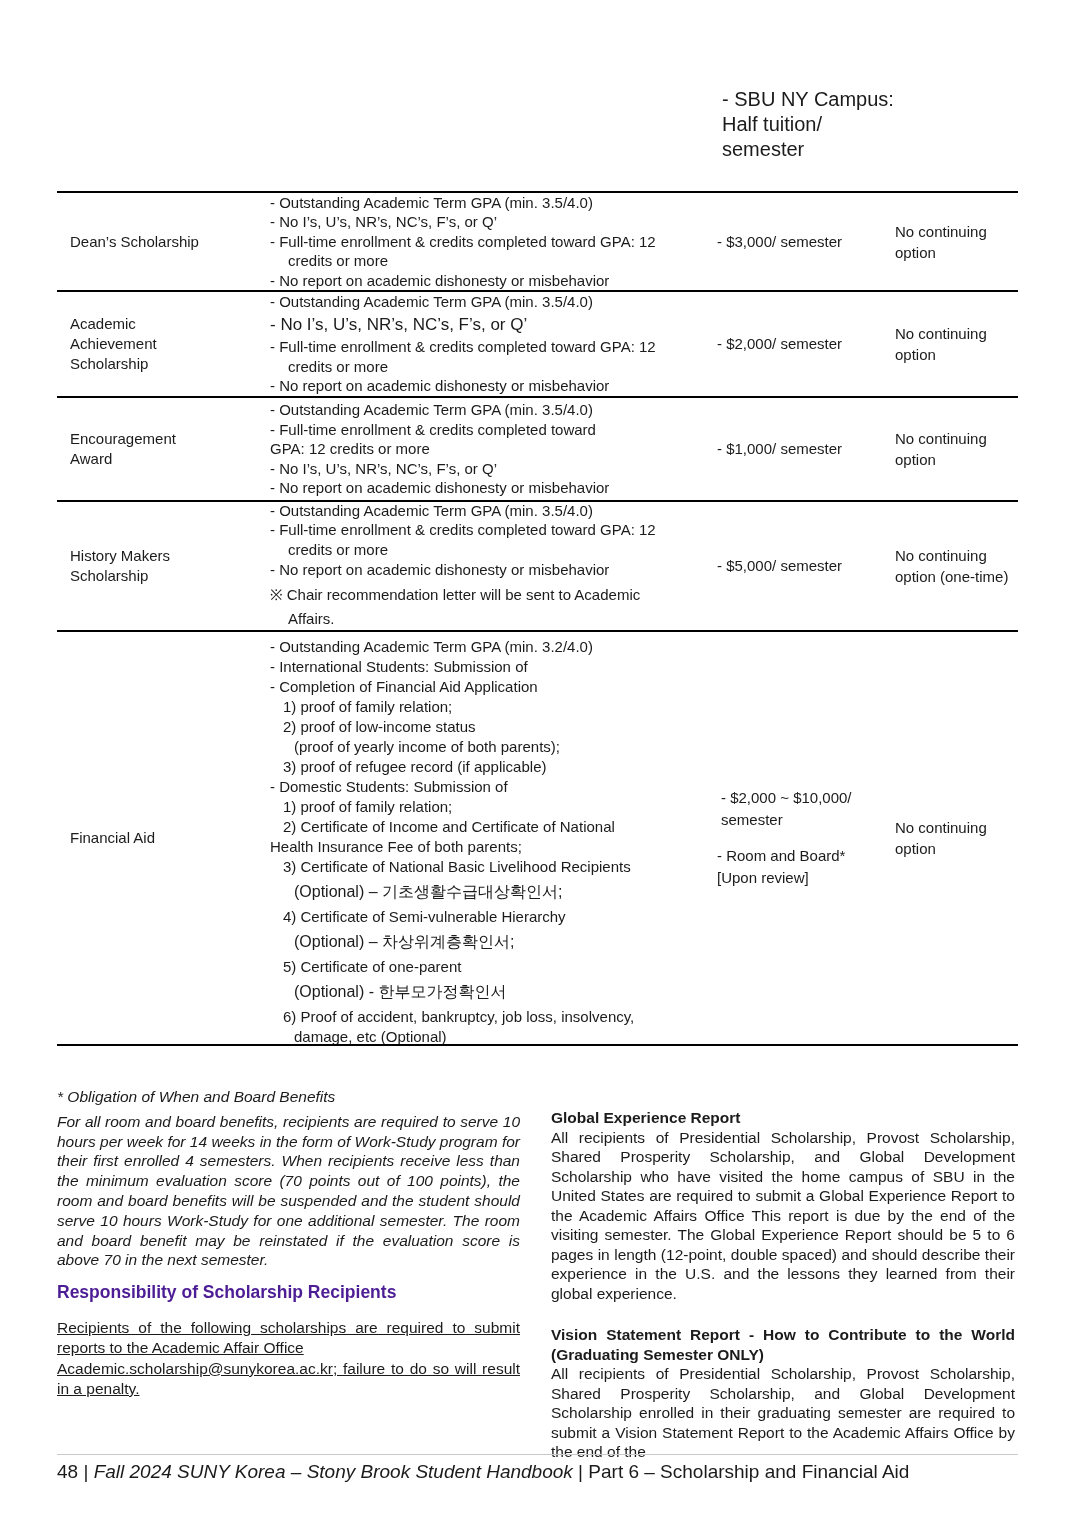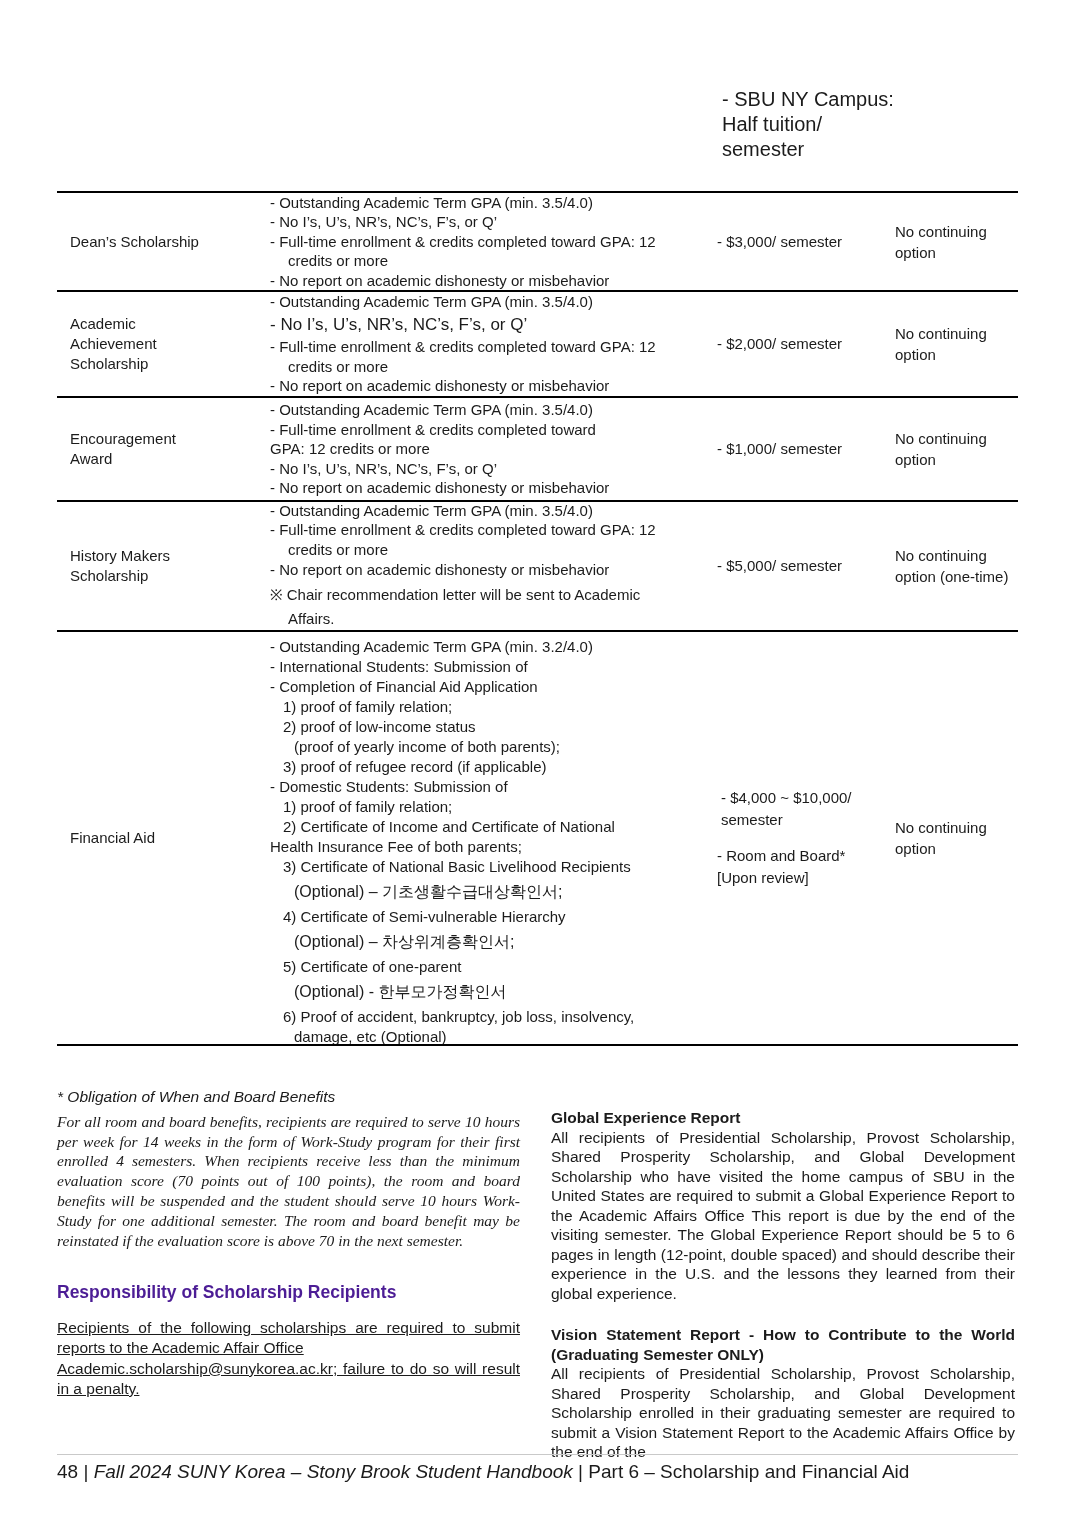--- a/index.html
+++ b/index.html
@@ -29,21 +29,21 @@
   .fin-crit .cl { line-height:20px; }
   .fin-crit .kr { line-height:30px; }
   .amt { display:flex; align-items:center; padding-left:17px; line-height:22px; }
   .amt-fin { flex-direction:column; justify-content:center; align-items:flex-start; }
   .amt-g1 { margin-left:4px; }
   .amt-g2 { margin-top:14px; }
   .opt { display:flex; align-items:center; padding-left:10px; padding-right:4px; line-height:21px; }
   
   .footnote { position:absolute; left:57px; top:1087px; width:463px; font-style:italic; font-size:15.5px; line-height:19.8px; }
   .footnote .fn-title { margin-bottom:5px; }
-  .footnote .fn-body { text-align:justify;font-family:Liberation Serif, serif; }
+  .footnote .fn-body { text-align:justify; }
   .resp-heading { position:absolute; left:57px; top:1282px; width:463px; font-size:17.5px; font-weight:bold; color:#4c1d95; }
   .resp-body { position:absolute; left:57px; top:1318px; width:463px; font-size:15.5px; line-height:20.3px;text-decoration:underline; }
   .resp-body .jp { text-align:justify; }
   .right-col { position:absolute; left:551px; top:1108px; width:464px; font-size:15.5px; line-height:19.5px; }
   .rc-h { font-weight:bold; }
   .rc-h2 { font-weight:bold; text-align:justify; margin-top:22px; }
   .rc-p { text-align:justify; }
   
   .footer-rule { position:absolute; left:57px; top:1454px; width:961px; height:1px; background:#c9c9c9; }
   .footer { position:absolute; left:57px; top:1461px; width:961px; font-size:19px; }
@@ -133,21 +133,21 @@
         <div class="cl i2 kr">(Optional) – 기초생활수급대상확인서;</div>
         <div class="cl i1">4) Certificate of Semi-vulnerable Hierarchy</div>
         <div class="cl i2 kr">(Optional) – 차상위계층확인서;</div>
         <div class="cl i1">5) Certificate of one-parent</div>
         <div class="cl i2 kr">(Optional) - 한부모가정확인서</div>
         <div class="cl i1">6) Proof of accident, bankruptcy, job loss, insolvency,</div>
         <div class="cl i2">damage, etc (Optional)</div>
       </div>
       <div class="cell amt amt-fin">
         <div class="amt-g1">
-          <div>- $4,000 ~ $10,000/</div>
+          <div>- $2,000 ~ $10,000/</div>
           <div>semester</div>
         </div>
         <div class="amt-g2">
           <div>- Room and Board*</div>
           <div>[Upon review]</div>
         </div>
       </div>
       <div class="cell opt">No continuing option</div>
     </div>
 

